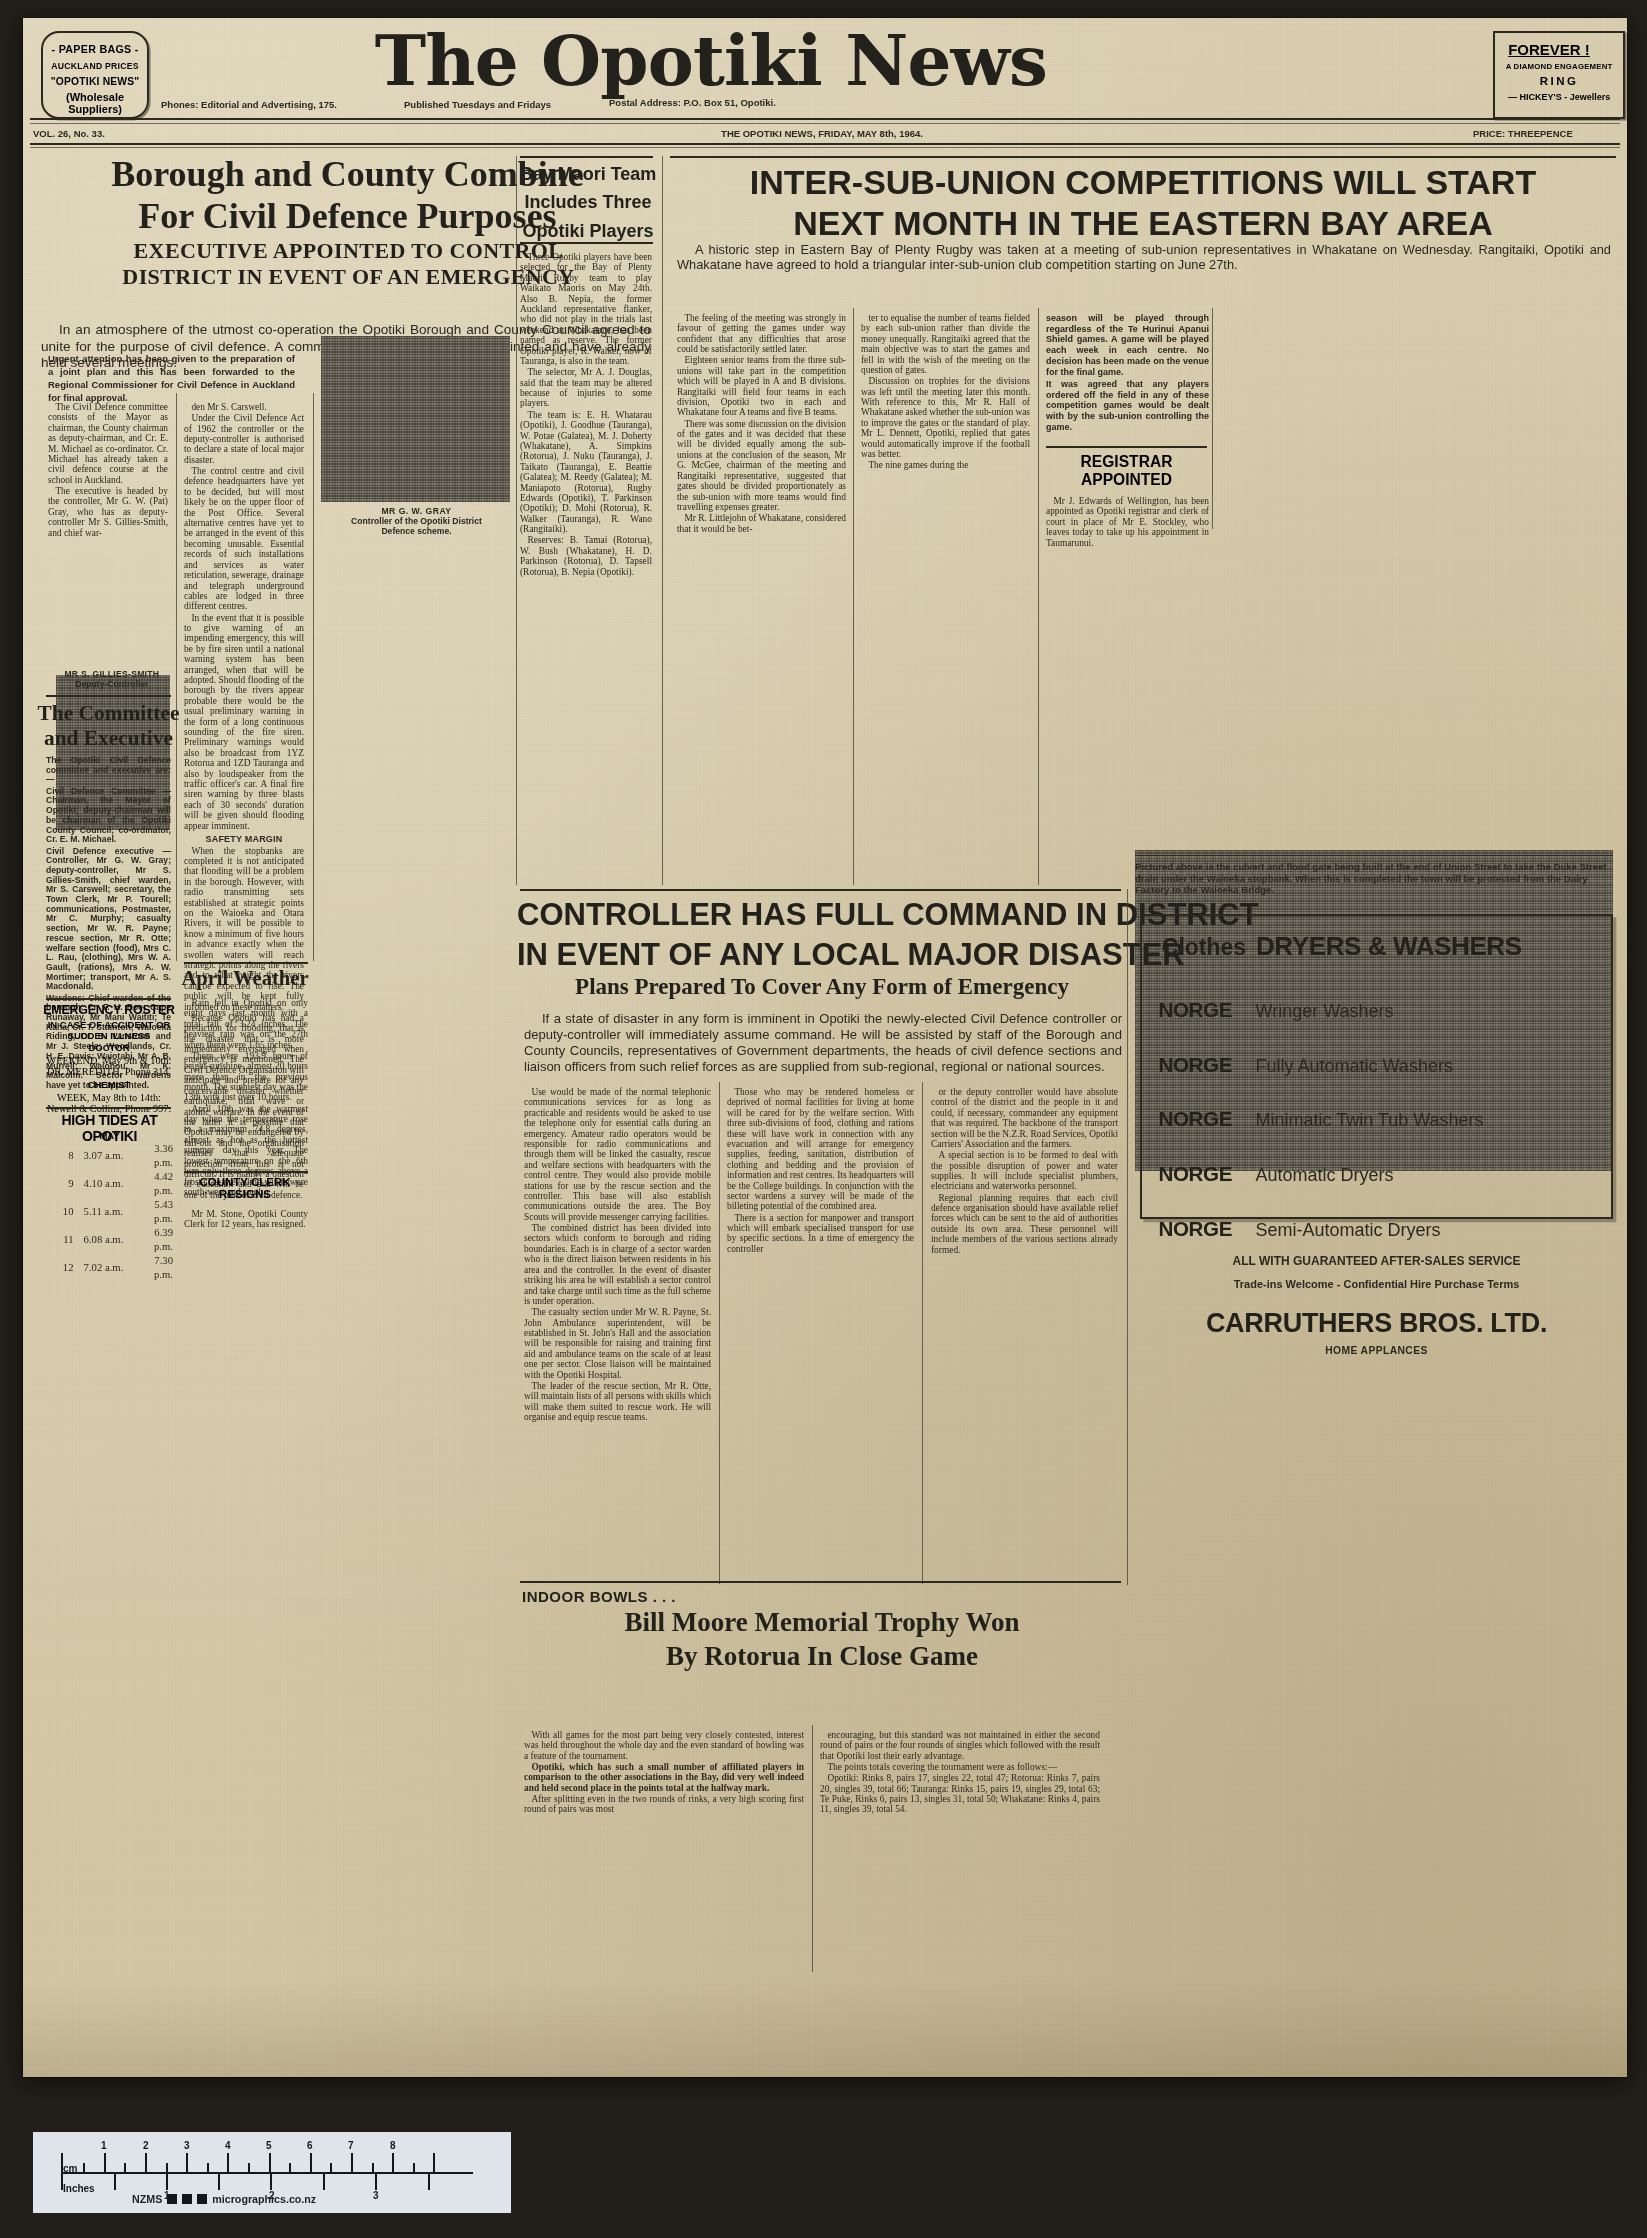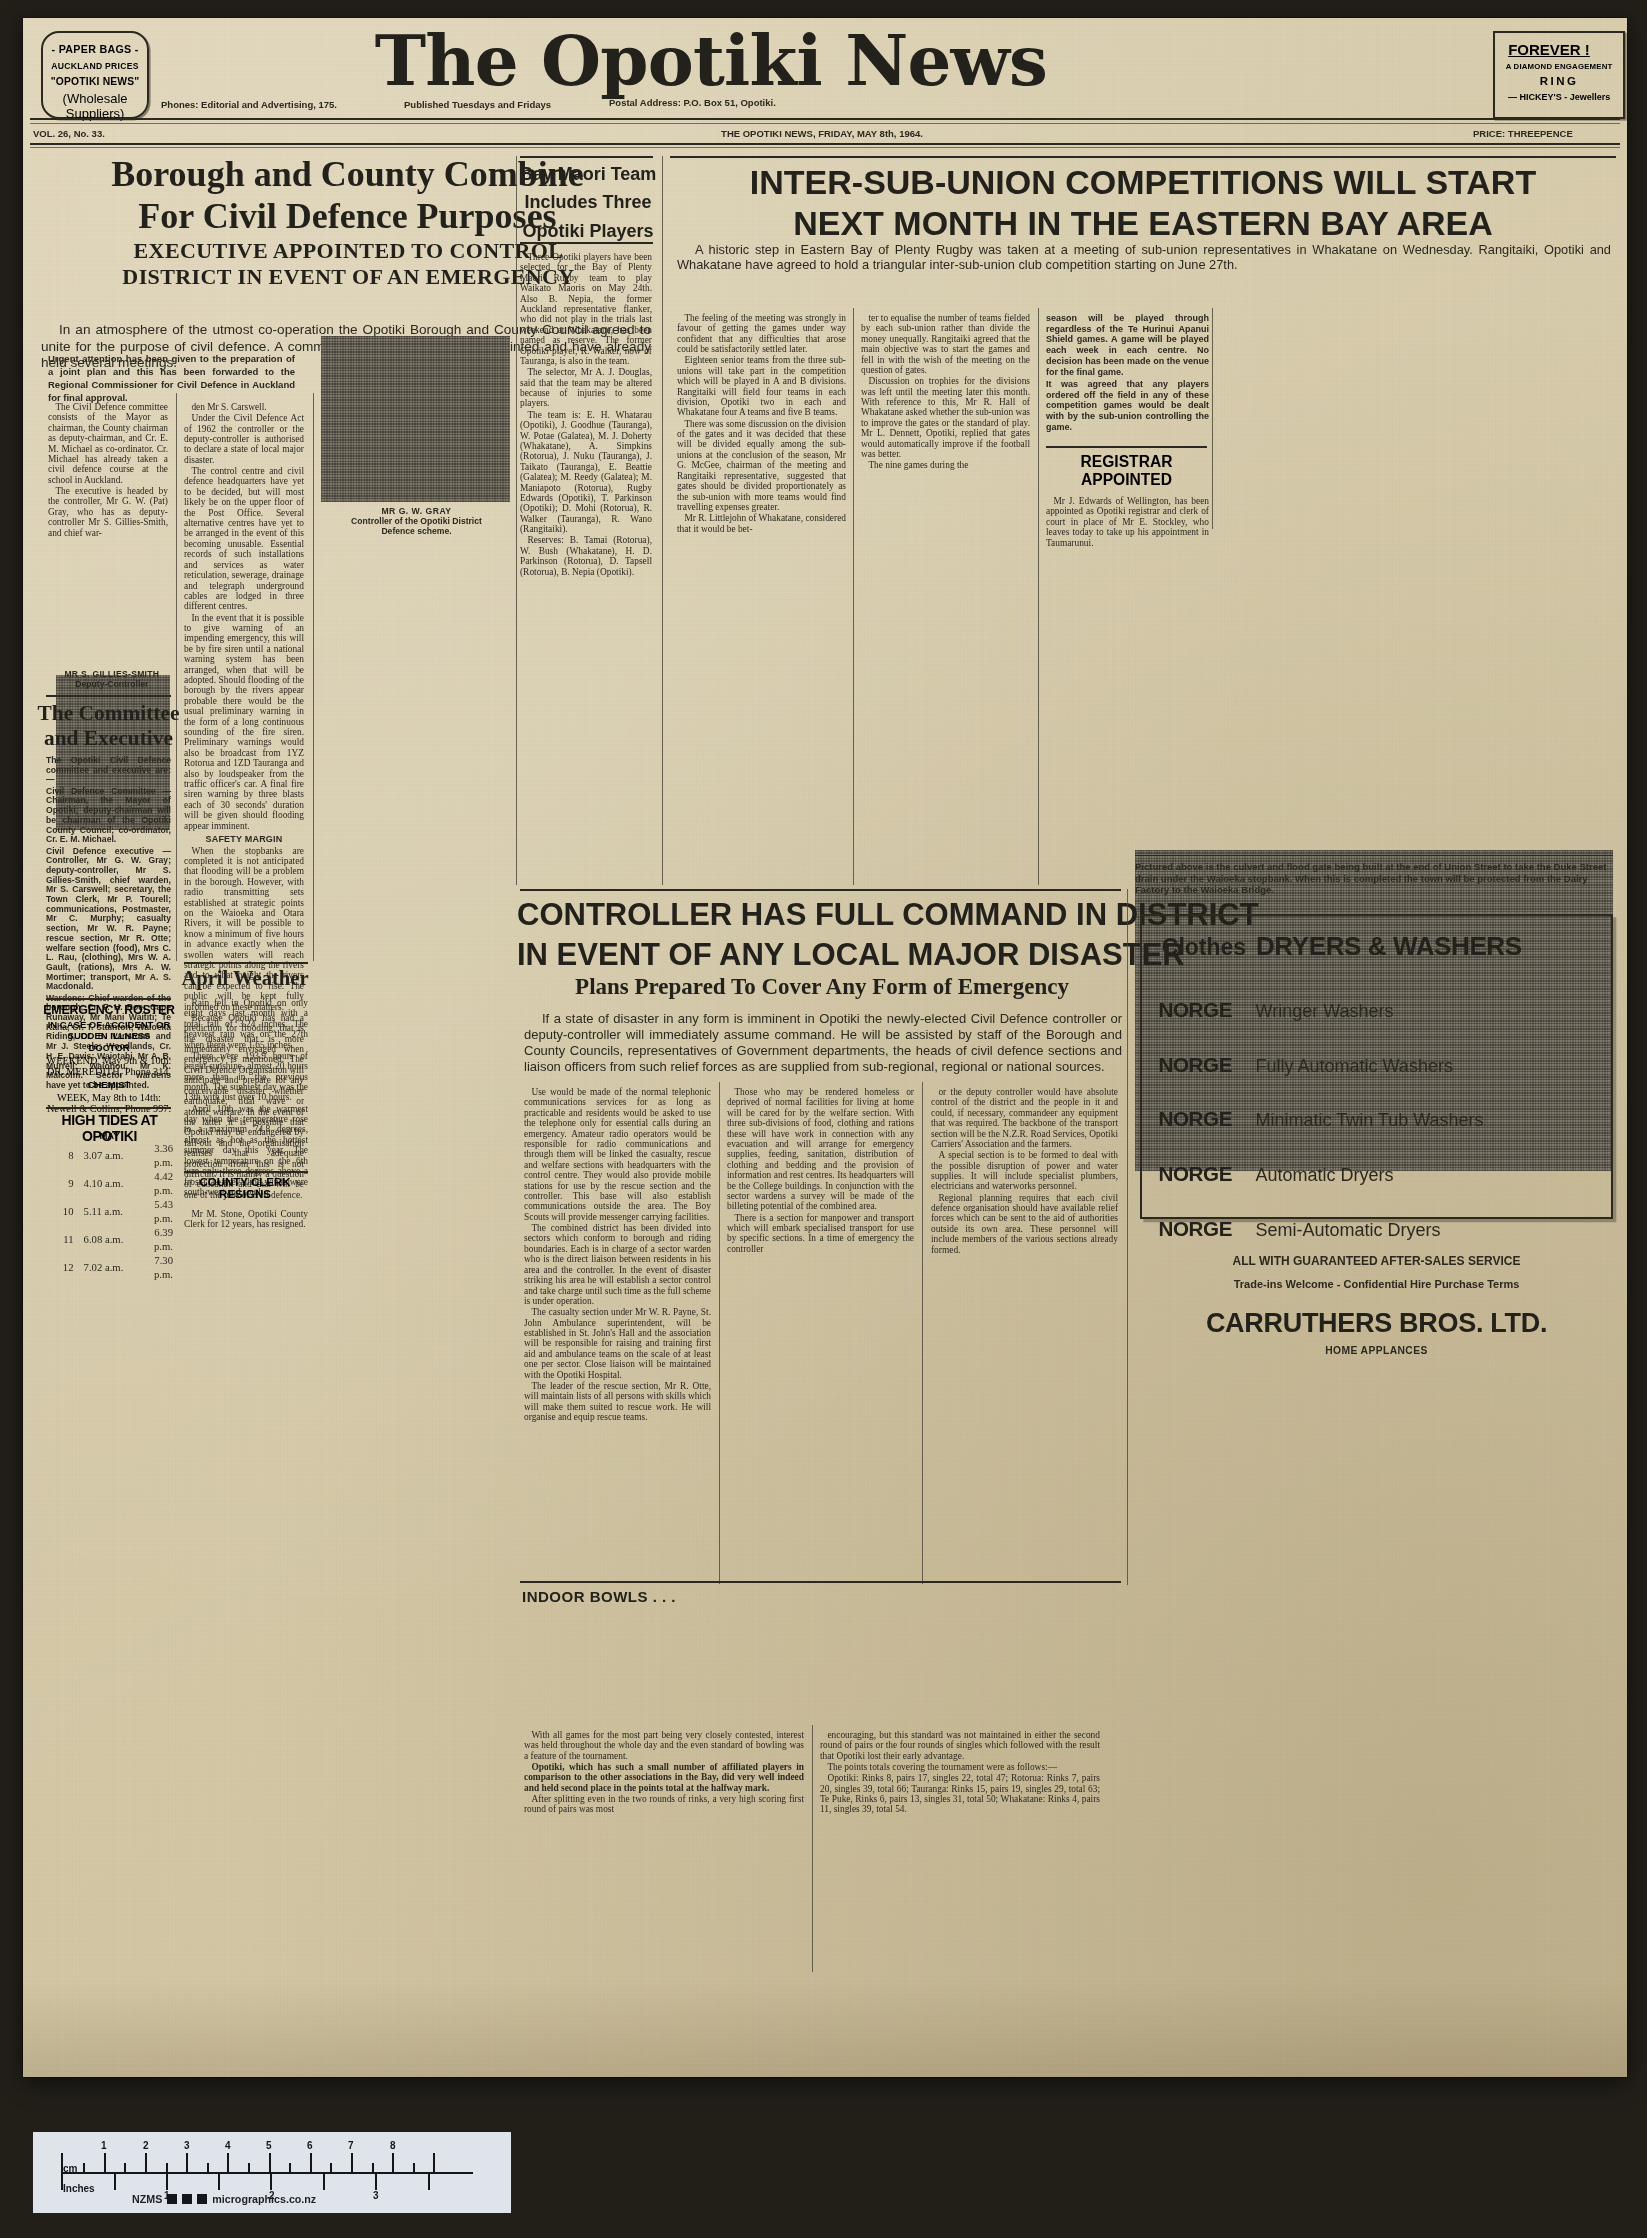--- a/index.html
+++ b/index.html
@@ -92,21 +92,21 @@
 </head>
 <body>
 
 <div id="page">
   <div id="sheet">
 
     <div class="pg adbox" style="left:18px;top:13px;width:91px;height:72px;border-radius:18px;">
       <div class="sans" style="font-weight:bold;font-size:10.7px;letter-spacing:0.3px;margin-top:5px;">- PAPER BAGS -</div>
       <div class="sans" style="font-weight:bold;font-size:8.6px;letter-spacing:0.3px;margin-top:5.8px;">AUCKLAND PRICES</div>
       <div class="sans" style="font-weight:bold;font-size:10.3px;letter-spacing:0.2px;margin-top:5px;">"OPOTIKI NEWS"</div>
-      <div class="sans" style="font-weight:normal;font-size:13px;margin-top:4.1px;">(Wholesale Suppliers)</div>
+      <div class="sans" style="font-weight:bold;font-size:11px;margin-top:4.1px;">(Wholesale Suppliers)</div>
     </div>
 
     <div class="pg" id="masthead" style="left:124px;top:8.2px;width:1128px;">
       <div id="mast-title" class="gothic" style="font-size:69px;letter-spacing:-0.8px;">The Opotiki News</div>
     </div>
 
     <div class="pg sans" style="left:138px;top:81px;font-size:9.5px;font-weight:bold;color:#2b2820;">Phones: Editorial and Advertising, 175.</div>
     <div class="pg sans" style="left:381px;top:81px;font-size:9.5px;font-weight:bold;color:#2b2820;">Published Tuesdays and Fridays</div>
     <div class="pg sans" style="left:586px;top:79px;font-size:9.5px;font-weight:bold;color:#2b2820;">Postal Address: P.O. Box 51, Opotiki.</div>
 
@@ -356,20 +356,28 @@
       <p>A special section is to be formed to deal with the possible disruption of power and water supplies. It will include specialist plumbers, electricians and waterworks personnel.</p>
       <p>Regional planning requires that each civil defence organisation should have available relief forces which can be sent to the aid of authorities outside its own area. These personnel will include members of the various sections already formed.</p>
     </div>
     <div class="pg vrule" style="left:1104px;top:871px;height:696px;"></div>
 
     <div class="pg rule" style="left:1112px;top:837px;width:478px;height:0.8px;"></div>
     <div class="pg cap" style="left:1112px;top:843px;width:478px;text-align:left;font-size:9.5px;line-height:11.5px;">Pictured above is the culvert and flood gate being built at the end of Union Street to take the Duke Street drain under the Waioeka stopbank. When this is completed the town will be protected from the Dairy Factory to the Waioeka Bridge.</div>
 
     <div class="pg rule" style="left:497px;top:1563px;width:601px;height:1.6px;"></div>
     <div class="pg sans" style="left:499px;top:1570px;font-size:15px;font-weight:bold;letter-spacing:0.5px;color:#23211b;">INDOOR BOWLS . . .</div>
+    <div class="pg hl-serif" style="left:494px;top:1591px;width:610px;">
+      <div style="font-size:27px;">
+        <span class="cond-c">Bill Moore Memorial Trophy Won</span>
+      </div>
+      <div style="font-size:27px;margin-top:6.6px;">
+        <span class="cond-c">By Rotorua In Close Game</span>
+      </div>
+    </div>
     <div class="pg body" style="left:501px;top:1712px;width:280px;">
       <p>With all games for the most part being very closely contested, interest was held throughout the whole day and the even standard of bowling was a feature of the tournament.</p>
       <p style="font-weight:bold;">Opotiki, which has such a small number of affiliated players in comparison to the other associations in the Bay, did very well indeed and held second place in the points total at the halfway mark.</p>
       <p>After splitting even in the two rounds of rinks, a very high scoring first round of pairs was most</p>
     </div>
     <div class="pg vrule" style="left:789px;top:1707px;height:247px;"></div>
     <div class="pg body" style="left:797px;top:1712px;width:280px;">
       <p>encouraging, but this standard was not maintained in either the second round of pairs or the four rounds of singles which followed with the result that Opotiki lost their early advantage.</p>
       <p>The points totals covering the tournament were as follows:—</p>
       <p>Opotiki: Rinks 8, pairs 17, singles 22, total 47; Rotorua: Rinks 7, pairs 20, singles 39, total 66; Tauranga: Rinks 15, pairs 19, singles 29, total 63; Te Puke, Rinks 6, pairs 13, singles 31, total 50; Whakatane: Rinks 4, pairs 11, singles 39, total 54.</p>

